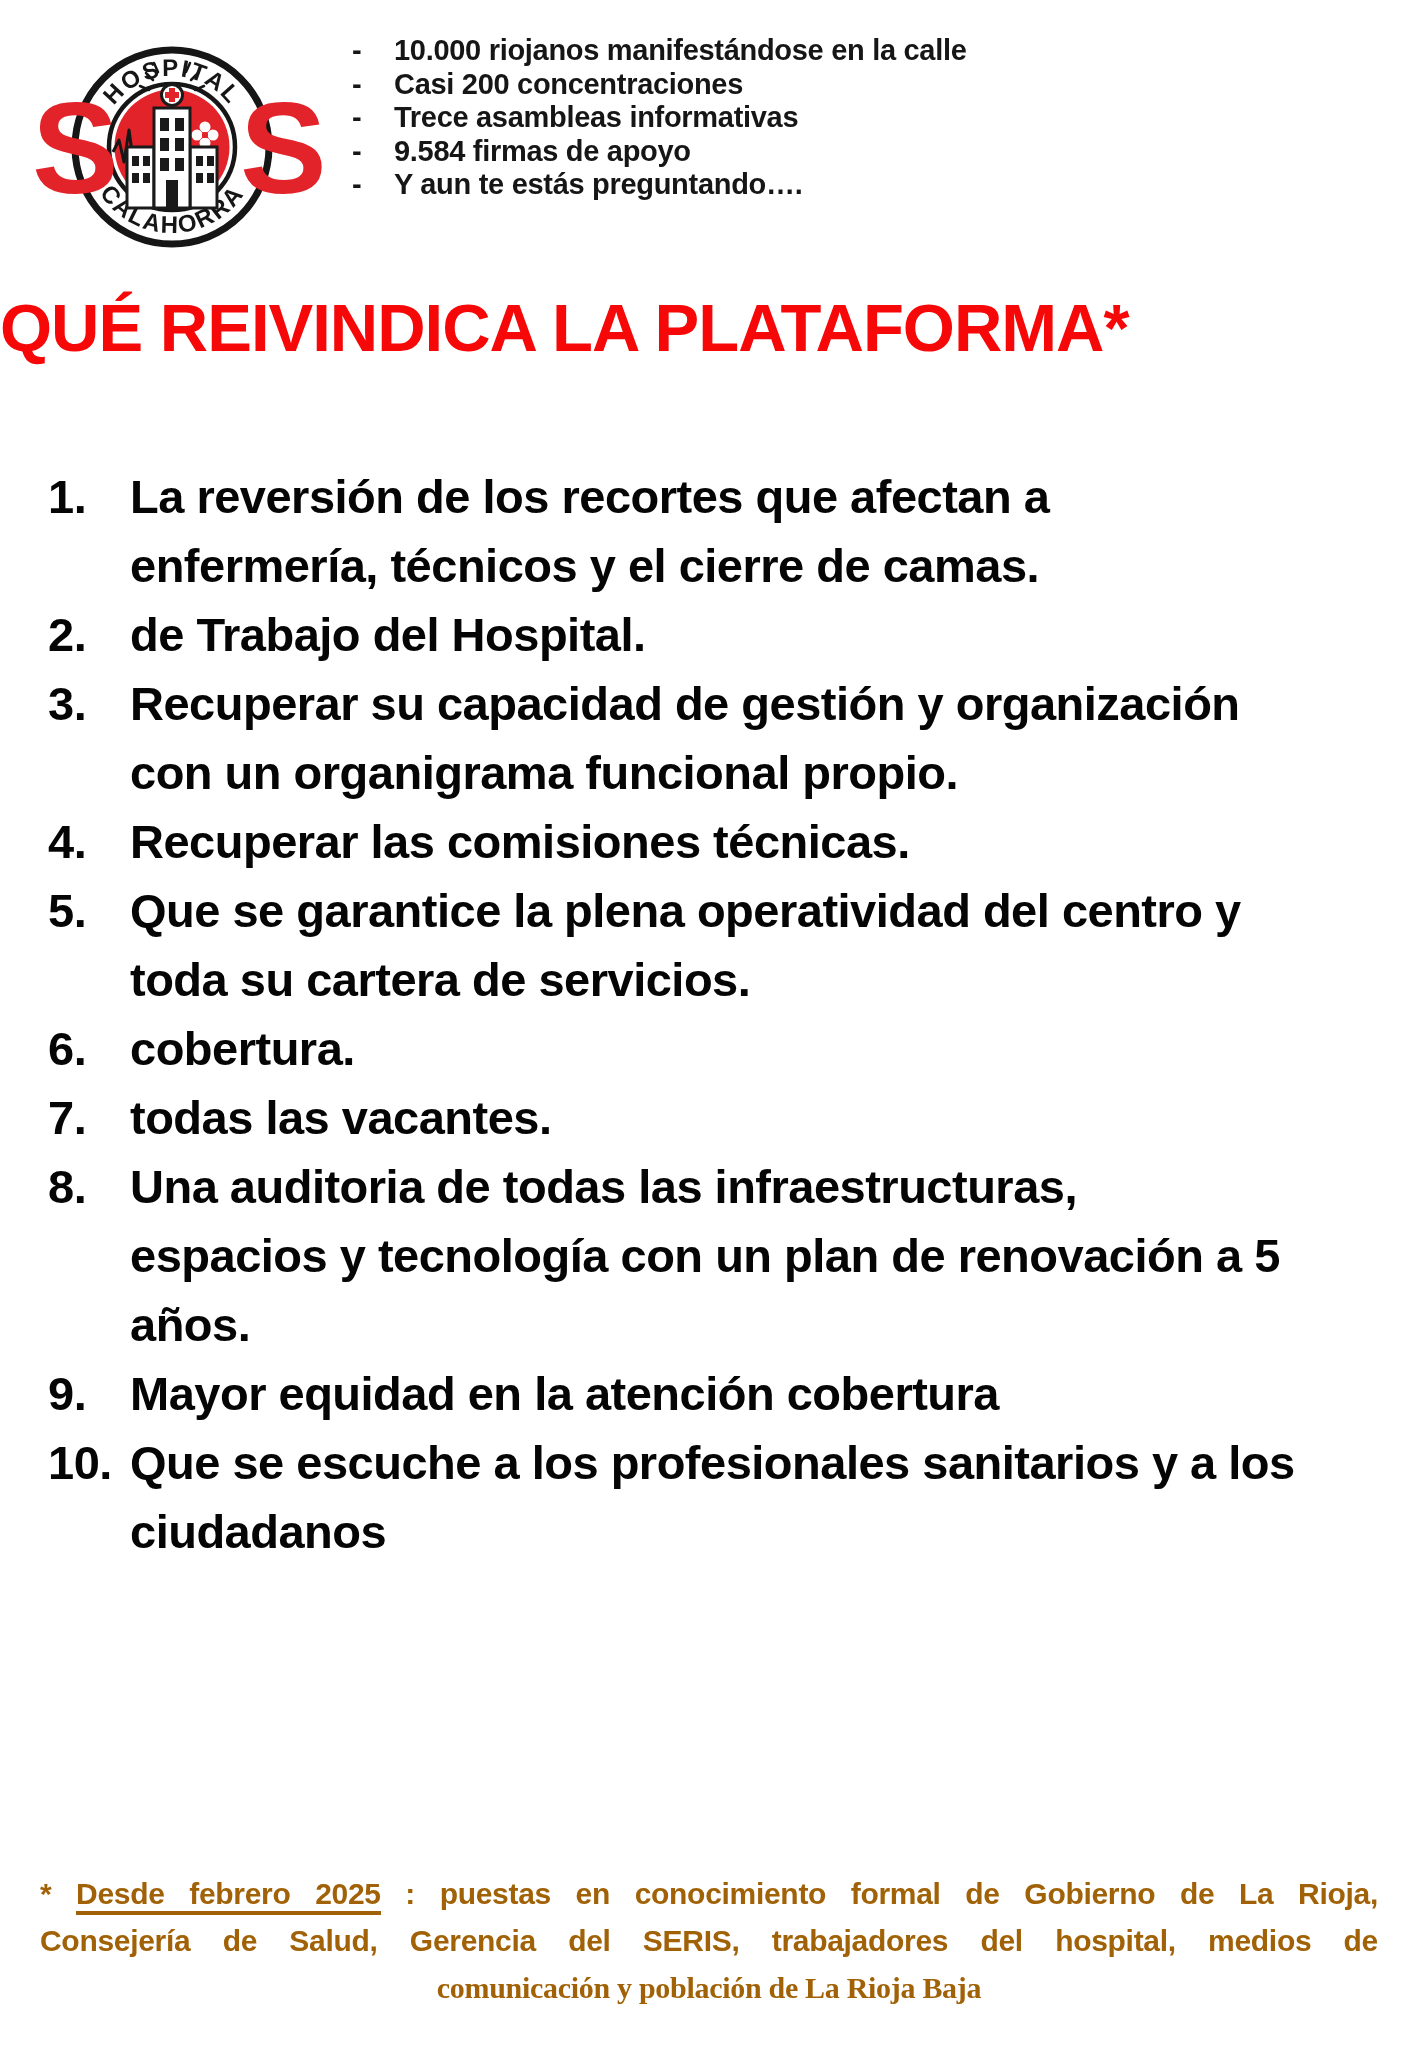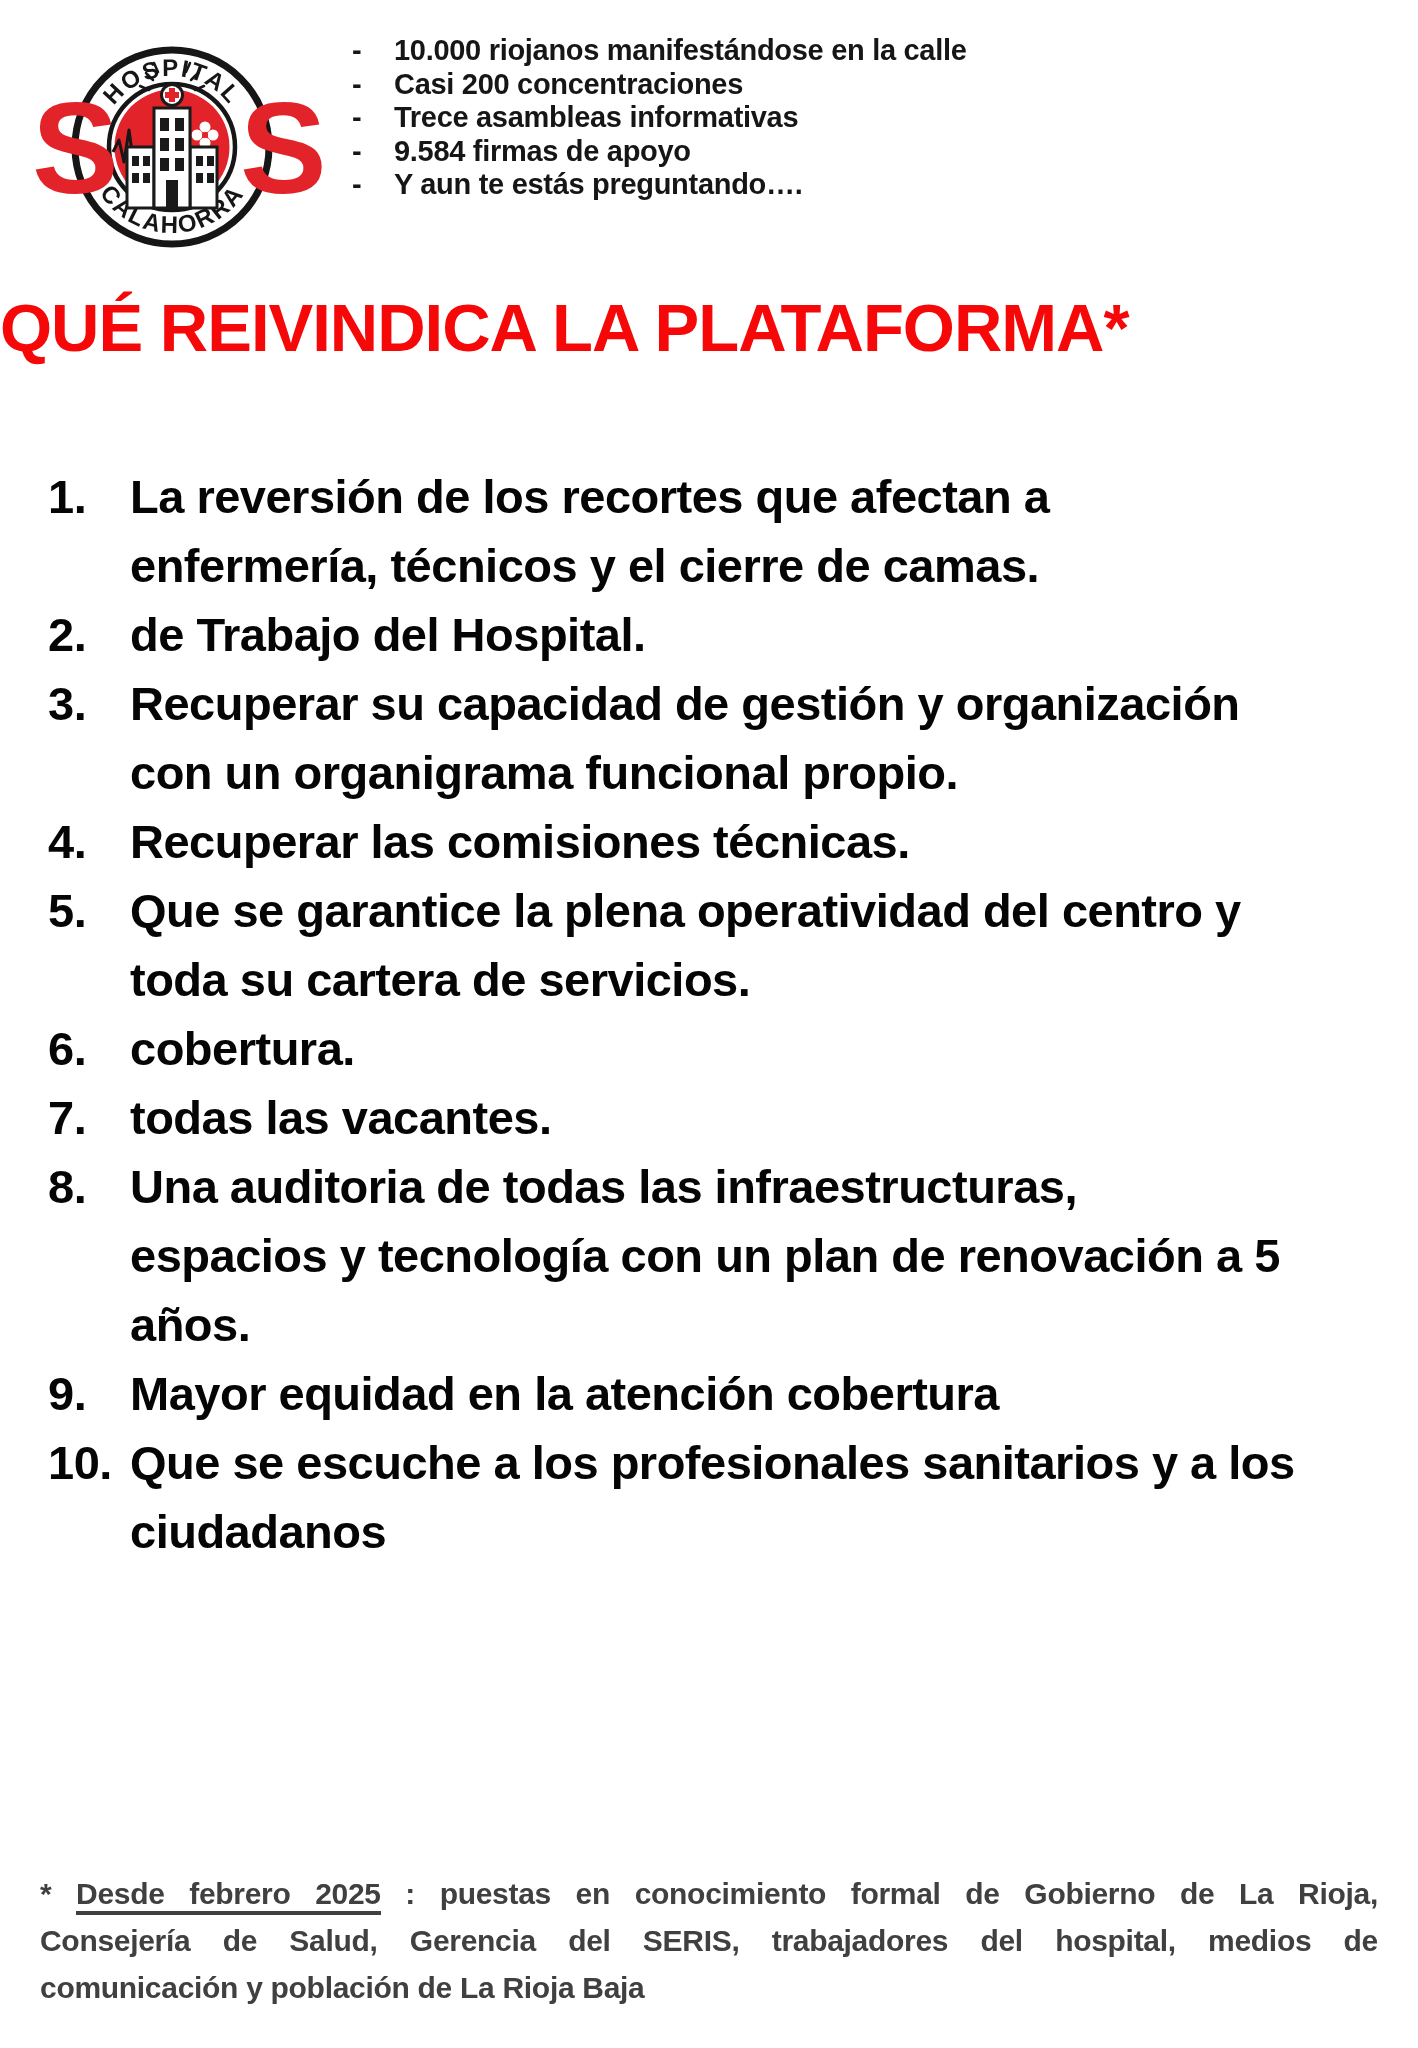--- a/index.html
+++ b/index.html
@@ -91,21 +91,21 @@
     position: absolute;
     left: 40px;
     right: 40px;
     top: 1870px;
     font-size: 30px;
     font-weight: 700;
     line-height: 47px;
     letter-spacing: -0.3px;
   }
   .footnote .jline { text-align: justify; text-align-last: justify; }
-  .footnote .lastline { text-align: left; }
+  .footnote .lastline { text-align: center; font-family: Liberation Serif, serif; }
   .footnote .u {
     border-bottom: 4px solid currentColor;
     padding-bottom: 1px;
   }
 </style>
 </head>
 <body>
 
 <div class="page">
 
@@ -264,21 +264,21 @@
     </li>
     <li class="item">
       <span class="num">10.</span>
       <span class="txt">
         <span class="ln">Que se escuche a los profesionales sanitarios y a los</span>
         <span class="ln">ciudadanos</span>
       </span>
     </li>
   </ol>
 
-  <footer class="footnote" style="color:#404040">
+  <footer class="footnote" style="color:#a16207">
     <div class="jline">
       <span>*</span>
       <span class="u">Desde febrero 2025</span>
       <span>: puestas en conocimiento formal de Gobierno de La Rioja,</span>
     </div>
     <div class="jline">Consejería de Salud, Gerencia del SERIS, trabajadores del hospital, medios de</div>
     <div class="lastline">comunicación y población de La Rioja Baja</div>
   </footer>
 
 </div>

